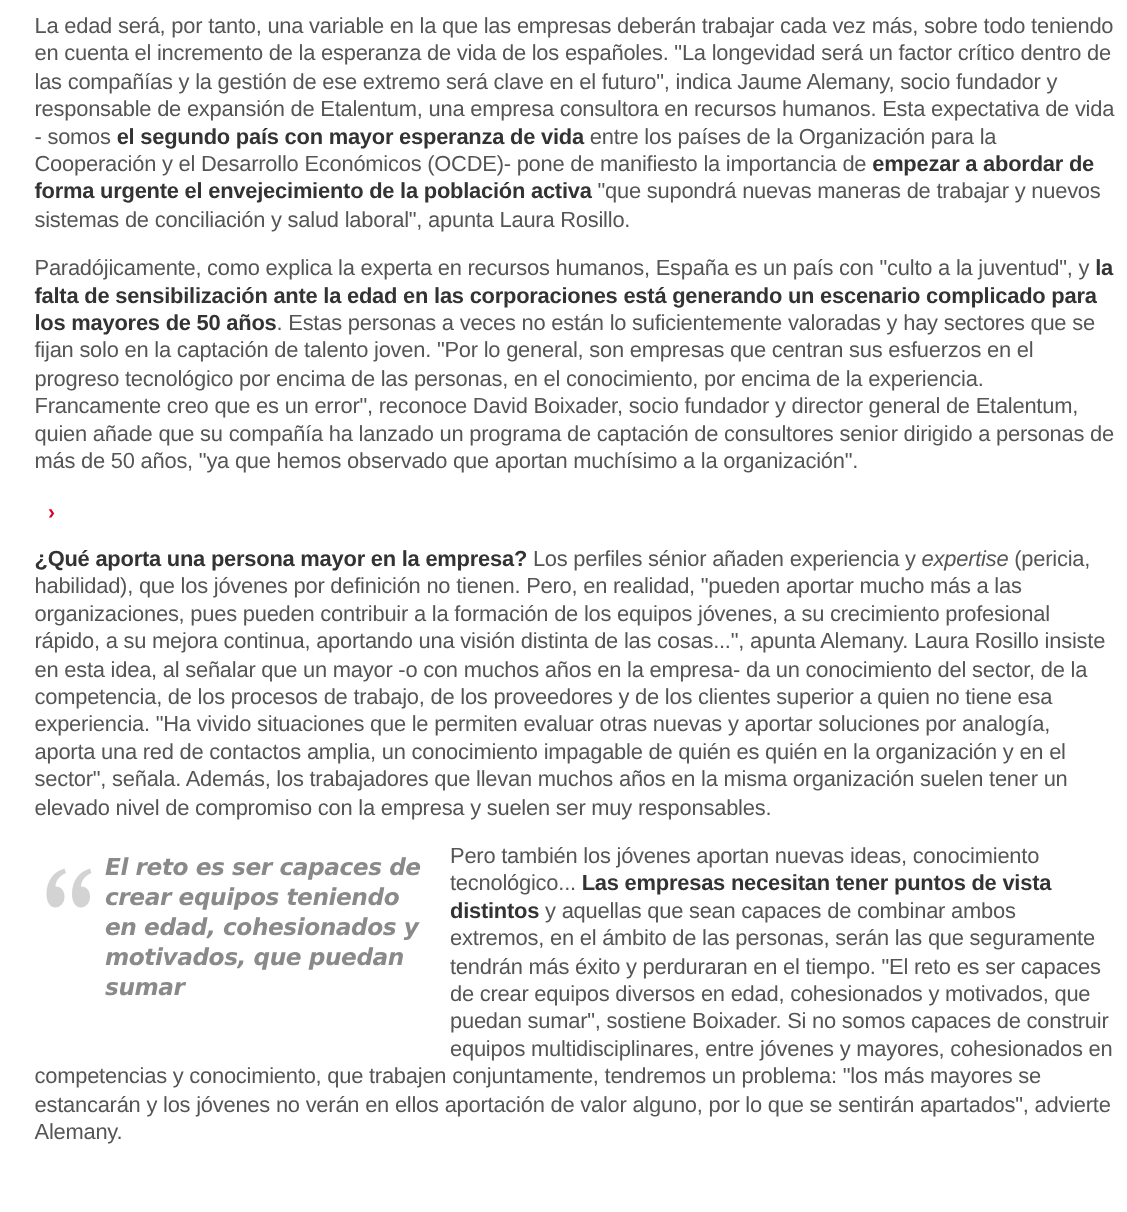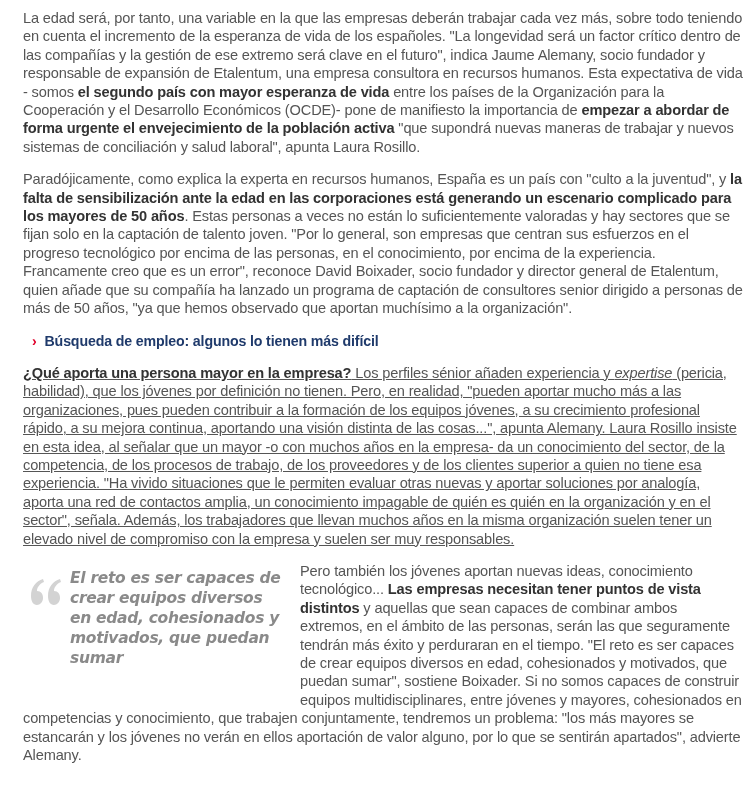--- a/index.html
+++ b/index.html
@@ -6,48 +6,47 @@
   body { width: 751px; height: 808px; overflow: hidden; position: relative; }
   .article { position: absolute; left: 22px; top: 8px; width: 722px;
     font-family: "Liberation Sans", sans-serif; font-size: 14.6px; line-height: 18.4px; color: #555555; letter-spacing: -0.15px; }
   .article p { margin: 1px; }
   .article b { color: #333333; font-weight: bold; }
   .p1 { }
   .p2 { margin-top: 14px !important; }
   .related { margin: 14px 0 0 10px; font-family: "Liberation Sans", sans-serif; font-size: 14.2px; font-weight: bold; color: #1f3a6b; display: flex; align-items: center; cursor: pointer; }
   .related .chev { color: #e0002a; font-weight: bold; margin-right: 8px; font-size: 14px; }
   h2.section-title { margin: 24px 0 0 0; font-family: "DejaVu Sans", sans-serif; font-size: 19.5px; font-weight: bold; color: #222222; letter-spacing: -0.4px; line-height: 24px; }
-  .p3 { margin-top: 14px !important; text-decoration: underline; }
+  .p3 { margin-top: 14px !important; }
   .p4wrap { margin-top: 14px; }
   .pullquote { float: left; width: 268px; position: relative; margin: 6px 14px 0 -4px; padding-left: 52px; box-sizing: border-box; height: 140px; }
   .pullquote .qicon { position: absolute; left: 10px; top: 8px; width: 36px; height: 36px; }
   .pullquote .qtext { font-family: "DejaVu Sans", sans-serif; font-style: italic; font-weight: bold; font-size: 15.5px; line-height: 20px; color: #8a8a8a; letter-spacing: -0.3px; }
   .p4 { }
 </style>
 </head>
 <body>
 
 <div class="article">
 
   <p class="p1"><span>La edad será, por tanto, una variable en la que las empresas deberán trabajar cada vez más, sobre todo teniendo en cuenta el incremento de la esperanza de vida de los españoles. "La longevidad será un factor crítico dentro de las compañías y la gestión de ese extremo será clave en el futuro", indica Jaume Alemany, socio fundador y responsable de expansión de Etalentum, una empresa consultora en recursos humanos. Esta expectativa de vida - somos </span><b>el segundo país con mayor esperanza de vida</b><span> entre los países de la Organización para la Cooperación y el Desarrollo Económicos (OCDE)- pone de manifiesto la importancia de </span><b>empezar a abordar de forma urgente el envejecimiento de la población activa</b><span> "que supondrá nuevas maneras de trabajar y nuevos sistemas de conciliación y salud laboral", apunta Laura Rosillo.</span></p>
 
   <p class="p2"><span>Paradójicamente, como explica la experta en recursos humanos, España es un país con "culto a la juventud", y </span><b>la falta de sensibilización ante la edad en las corporaciones está generando un escenario complicado para los mayores de 50 años</b><span>. Estas personas a veces no están lo suficientemente valoradas y hay sectores que se fijan solo en la captación de talento joven. "Por lo general, son empresas que centran sus esfuerzos en el progreso tecnológico por encima de las personas, en el conocimiento, por encima de la experiencia. Francamente creo que es un error", reconoce David Boixader, socio fundador y director general de Etalentum, quien añade que su compañía ha lanzado un programa de captación de consultores senior dirigido a personas de más de 50 años, "ya que hemos observado que aportan muchísimo a la organización".</span></p>
 
   <a class="related">
     <span class="chev">›</span>
-    <span>Búsqueda de empleo: algunos lo tienen más difícil</span>
   </a>
 
 
   <p class="p3"><b>¿Qué aporta una persona mayor en la empresa?</b><span> Los perfiles sénior añaden experiencia y </span><i>expertise</i><span> (pericia, habilidad), que los jóvenes por definición no tienen. Pero, en realidad, "pueden aportar mucho más a las organizaciones, pues pueden contribuir a la formación de los equipos jóvenes, a su crecimiento profesional rápido, a su mejora continua, aportando una visión distinta de las cosas...", apunta Alemany. Laura Rosillo insiste en esta idea, al señalar que un mayor -o con muchos años en la empresa- da un conocimiento del sector, de la competencia, de los procesos de trabajo, de los proveedores y de los clientes superior a quien no tiene esa experiencia. "Ha vivido situaciones que le permiten evaluar otras nuevas y aportar soluciones por analogía, aporta una red de contactos amplia, un conocimiento impagable de quién es quién en la organización y en el sector", señala. Además, los trabajadores que llevan muchos años en la misma organización suelen tener un elevado nivel de compromiso con la empresa y suelen ser muy responsables.</span></p>
 
   <div class="p4wrap">
     <div class="pullquote">
       <svg class="qicon" viewBox="0 0 36 36">
         <path d="M3 20 C3 11 8 5 15 3 L16 6 C11 8 9 12 9 15 C13 15 15 18 15 22 C15 26 12 29 9 29 C5 29 3 25 3 20 Z" fill="#d3d3d3"></path>
         <path d="M20 20 C20 11 25 5 32 3 L33 6 C28 8 26 12 26 15 C30 15 32 18 32 22 C32 26 29 29 26 29 C22 29 20 25 20 20 Z" fill="#d3d3d3"></path>
       </svg>
-      <div class="qtext">El reto es ser capaces de crear equipos diversos en edad, cohesionados y motivados, que puedan sumar</div>
+      <div class="qtext">El reto es ser capaces de crear equipos teniendo en edad, cohesionados y motivados, que puedan sumar</div>
     </div>
     <p class="p4"><span>Pero también los jóvenes aportan nuevas ideas, conocimiento tecnológico... </span><b>Las empresas necesitan tener puntos de vista distintos</b><span> y aquellas que sean capaces de combinar ambos extremos, en el ámbito de las personas, serán las que seguramente tendrán más éxito y perduraran en el tiempo. "El reto es ser capaces de crear equipos diversos en edad, cohesionados y motivados, que puedan sumar", sostiene Boixader. Si no somos capaces de construir equipos multidisciplinares, entre jóvenes y mayores, cohesionados en competencias y conocimiento, que trabajen conjuntamente, tendremos un problema: "los más mayores se estancarán y los jóvenes no verán en ellos aportación de valor alguno, por lo que se sentirán apartados", advierte Alemany.</span></p>
   </div>
 
 </div>
 
 </body></html>

